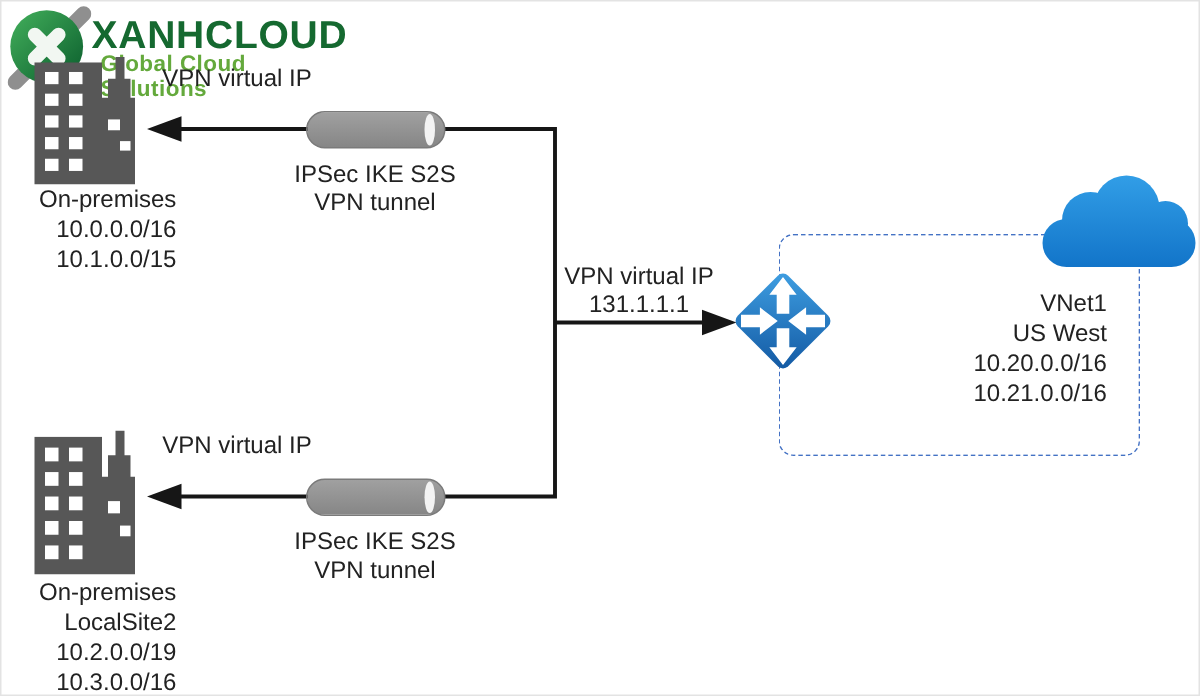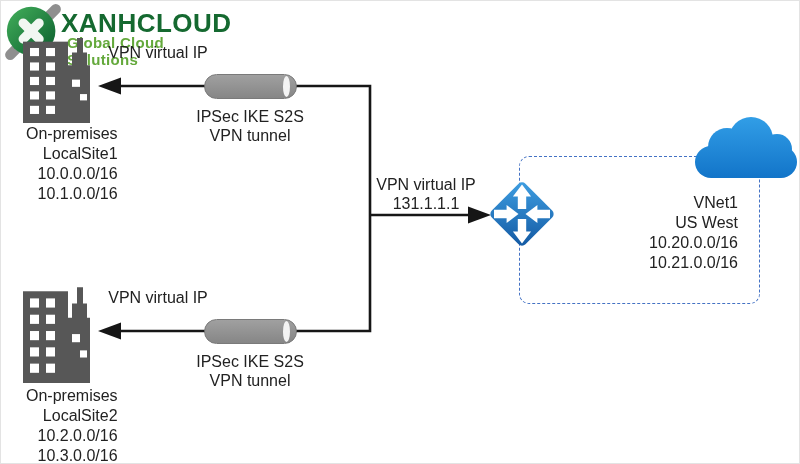--- a/index.html
+++ b/index.html
@@ -84,23 +84,22 @@
       <rect x="8" y="69" width="9" height="9"></rect>
         <rect x="24" y="69" width="9" height="9"></rect>
       <rect x="8" y="85" width="9" height="9"></rect>
         <rect x="24" y="85" width="9" height="9"></rect>
       <rect x="50" y="56" width="8" height="8"></rect>
         <rect x="58" y="72" width="7" height="7"></rect>
     </g>
   </svg>
   <div class="block abs" style="left:25px;top:123px">
     <div>On-premises</div>
-    <div>LocalSite1</div>
     <div>10.0.0.0/16</div>
-    <div>10.1.0.0/16</div>
+    <div>10.1.0.0/15</div>
   </div>
 
   <svg class="abs" style="left:21px;top:276px" width="68" height="106" viewBox="0 0 68 104" preserveAspectRatio="none">
     <rect x="1" y="14" width="45" height="90" fill="#575757"></rect>
     <path d="M46 104 V40 H50 V26 H55 V10 H61 V26 H65 V40 H68 V104 Z" fill="#575757"></path>
     <g fill="#ffffff">
       <rect x="8" y="21" width="9" height="9"></rect>
         <rect x="24" y="21" width="9" height="9"></rect>
       <rect x="8" y="37" width="9" height="9"></rect>
         <rect x="24" y="37" width="9" height="9"></rect>
@@ -110,21 +109,21 @@
         <rect x="24" y="69" width="9" height="9"></rect>
       <rect x="8" y="85" width="9" height="9"></rect>
         <rect x="24" y="85" width="9" height="9"></rect>
       <rect x="50" y="56" width="8" height="8"></rect>
         <rect x="58" y="72" width="7" height="7"></rect>
     </g>
   </svg>
   <div class="block abs" style="left:25px;top:385px">
     <div>On-premises</div>
     <div>LocalSite2</div>
-    <div>10.2.0.0/16</div>
+    <div>10.2.0.0/19</div>
     <div>10.3.0.0/16</div>
   </div>
 
   <div class="lbl abs" style="left:72px;top:42px;width:170px">
     <div>VPN virtual IP</div>
   </div>
 
   <div class="pipe" style="left:203px;top:73px">
     <span class="rim"></span>
   </div>

